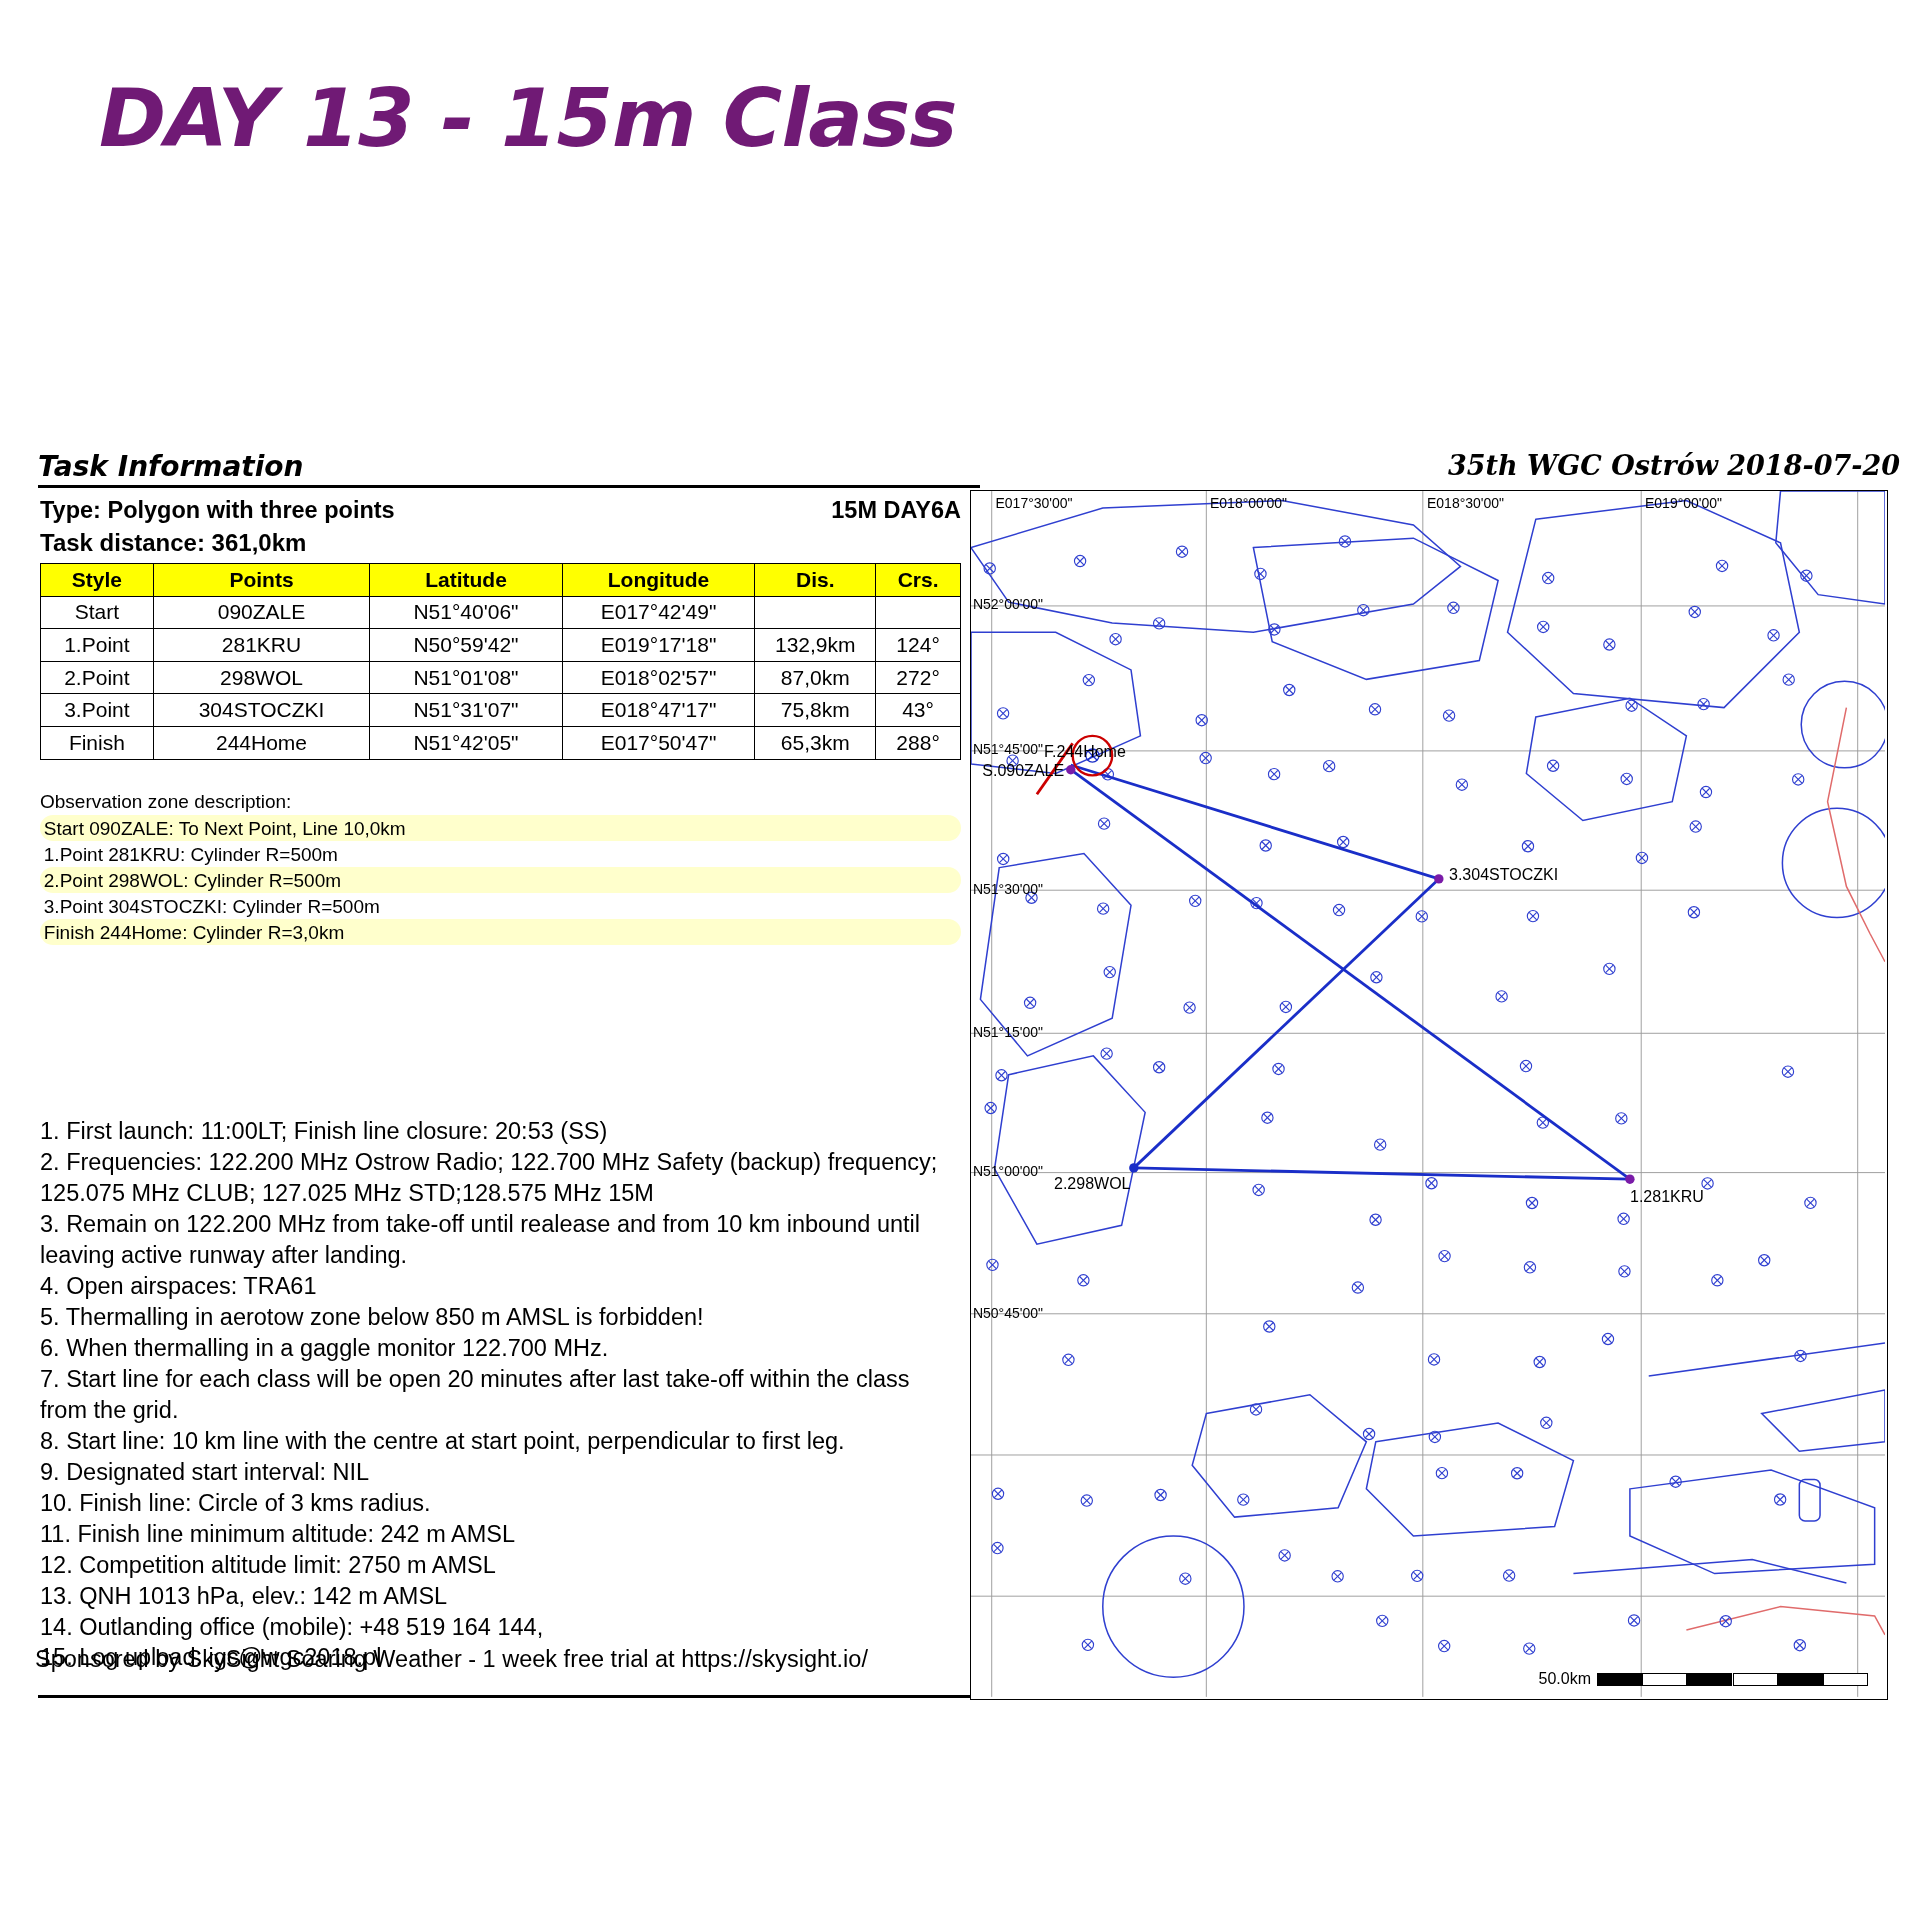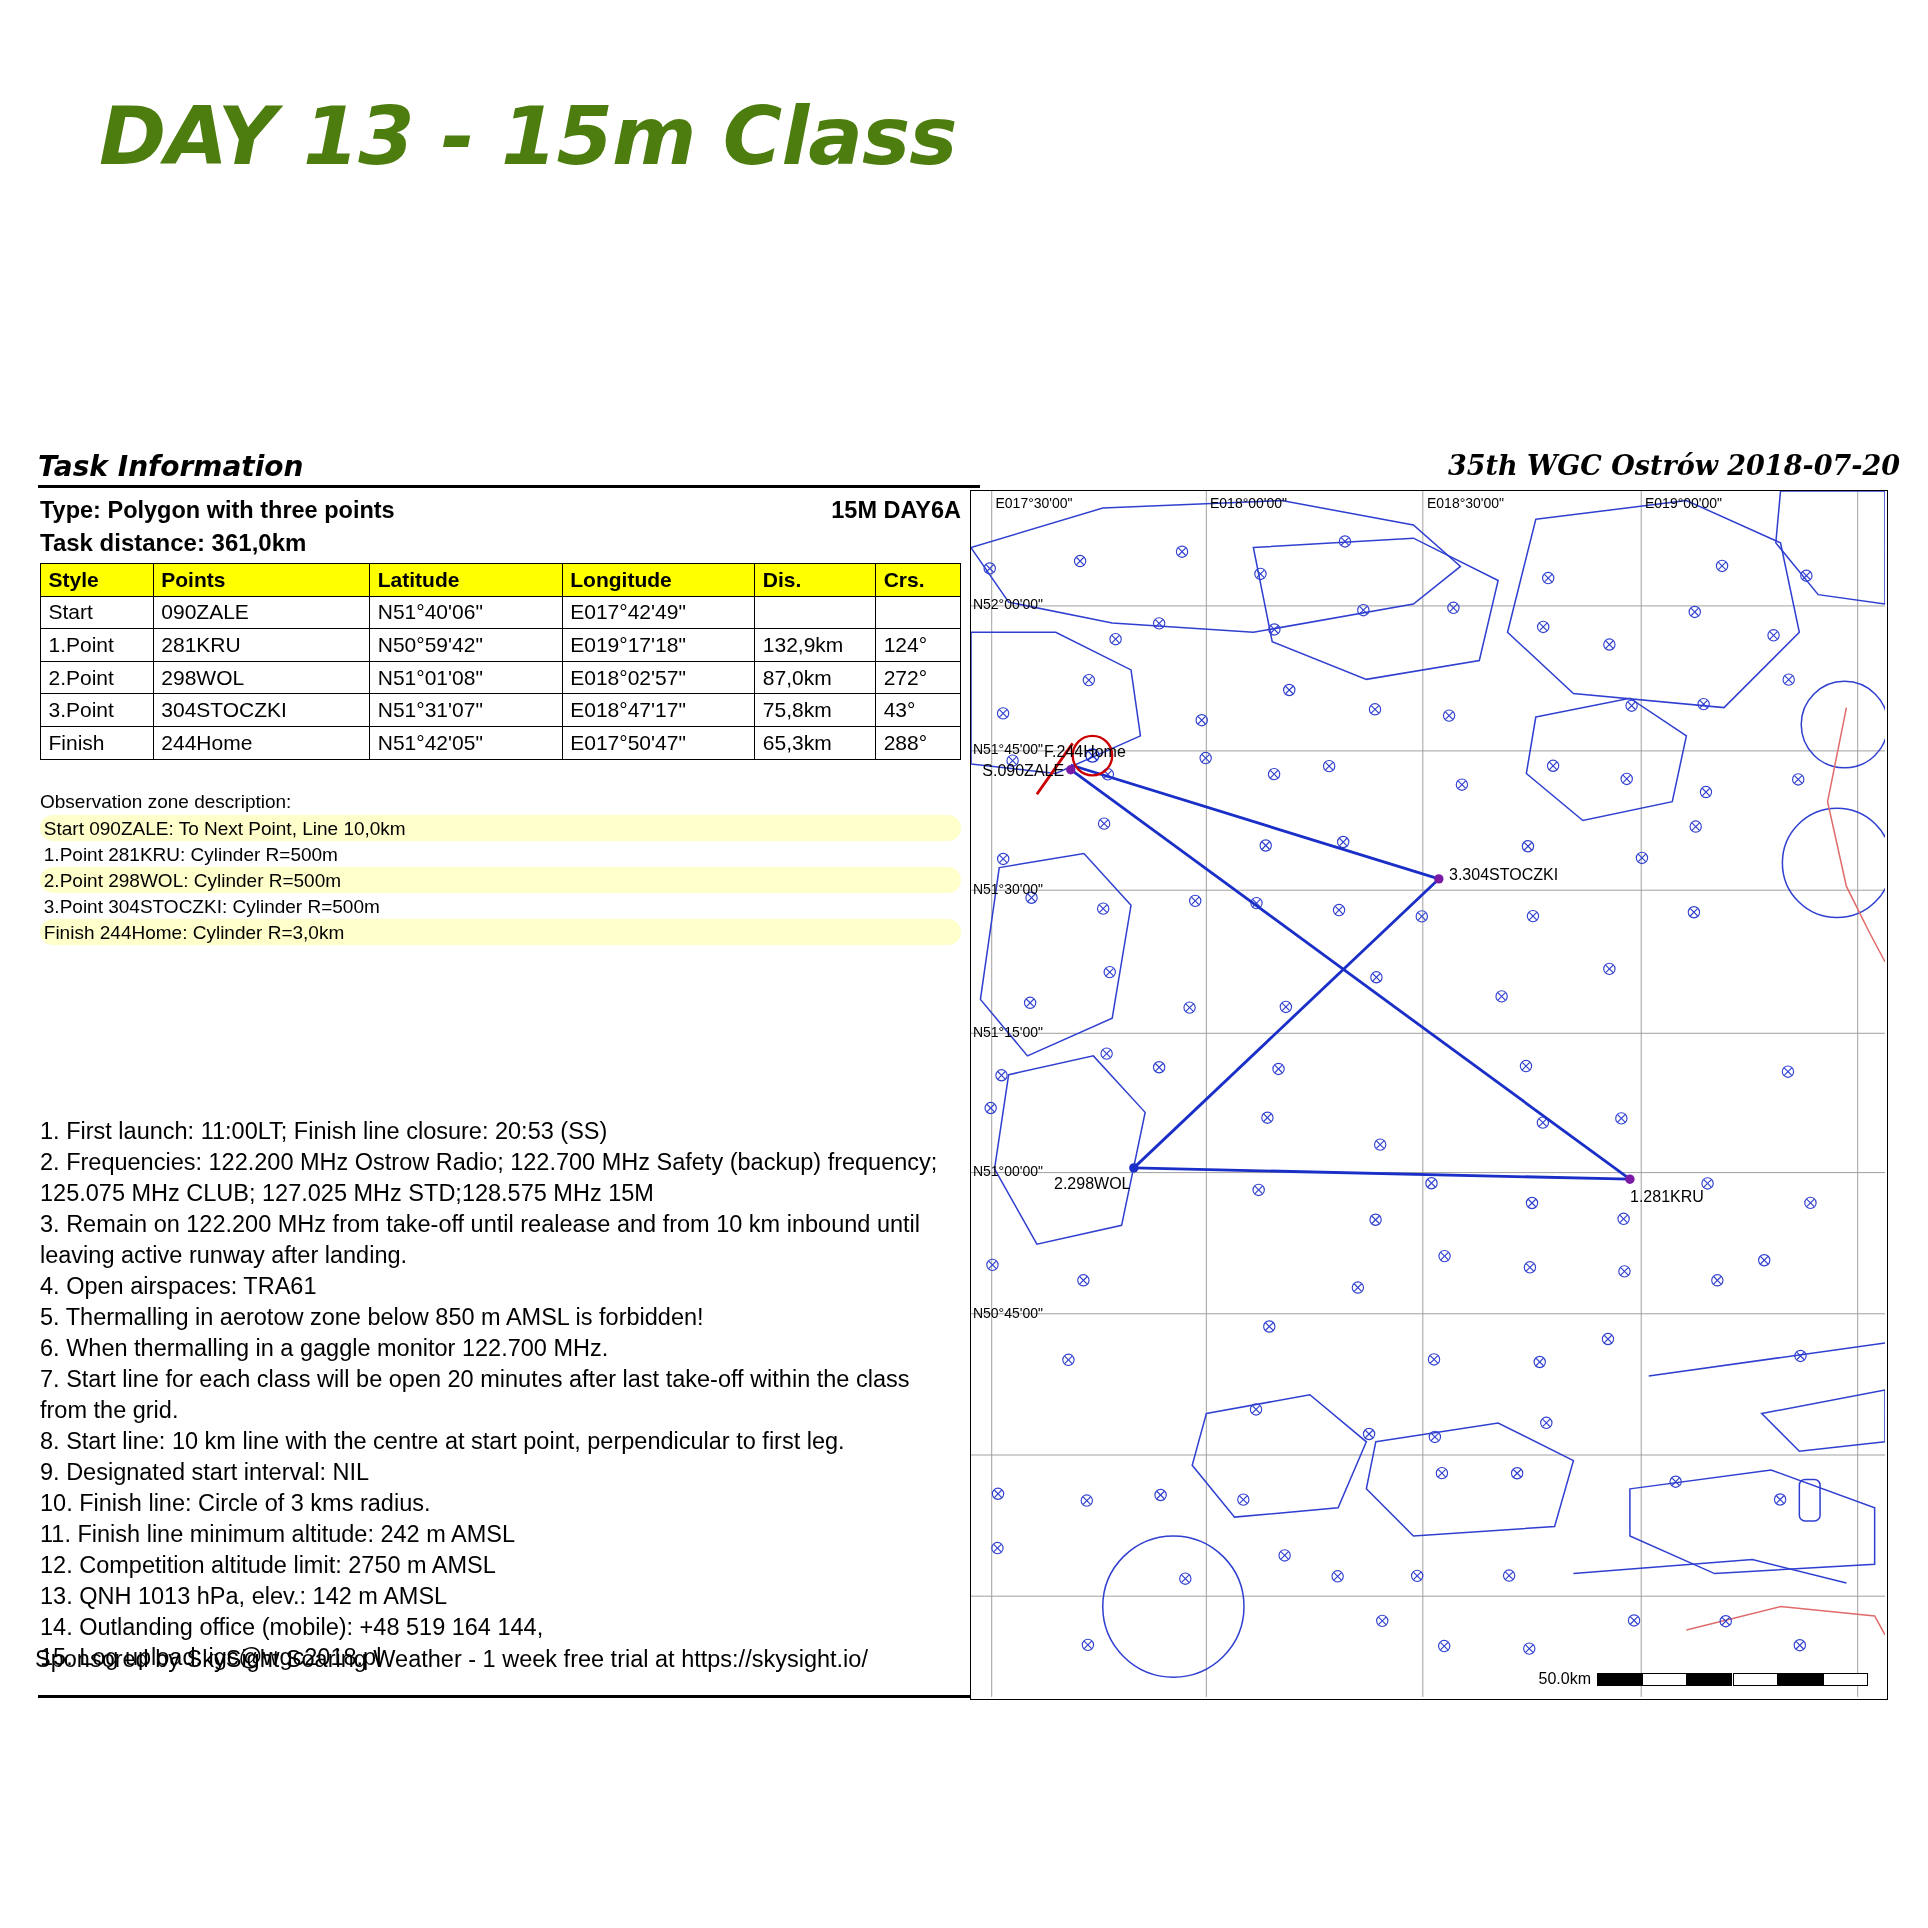--- a/index.html
+++ b/index.html
@@ -9,23 +9,23 @@
     background:#ffffff;
     font-family:"Liberation Sans", sans-serif;
     color:#000000;
     position:relative;
     overflow:hidden;
   }
 
   
   #header { position:absolute; left:0; top:0; width:1928px; height:433px; }
   #main-title {
-    position:absolute; left:99px; top:89px;
+    position:absolute; left:99px; top:71px;
     font-size:81px; font-weight:bold; font-style:italic;
-    color:#4d7c0f; letter-spacing:-0.9px;
+    color:#701a75; letter-spacing:-0.9px;
     font-family:"DejaVu Sans", sans-serif;
   }
 
   
   #logo { position:absolute; right:56px; top:7.5px; width:311px; height:395px; }
   #logo-oval {
     position:absolute; left:9.4px; top:104px; width:292px; height:151px;
     border:8.5px solid #2e3d7a; border-radius:50%;
     background:#ffffff; overflow:hidden;
   }
@@ -72,21 +72,21 @@
   #type-line { position:absolute; left:40px; top:497px; font-size:23.5px; font-weight:bold; }
   #dayid { position:absolute; left:810px; top:497px; font-size:23.5px; font-weight:bold; width:151px; text-align:right; }
   #dist-line { position:absolute; left:40px; top:529px; font-size:24px; font-weight:bold; }
 
   
   #task-table {
     position:absolute; left:40px; top:563px; width:921px;
     border-collapse:collapse; font-size:21px;
   }
   #task-table th, #task-table td {
-    border:1.9px solid #000; padding:3.8px 7.5px; text-align:left; height:32px;
+    border:1.9px solid #000; padding:3.8px 7.5px; text-align:center; height:32px;
   }
   #task-table thead th { background:#ffff00; font-weight:bold; }
   #task-table col.c1 { width:113px; }
   #task-table col.c2 { width:217px; }
   #task-table col.c3 { width:193px; }
   #task-table col.c4 { width:193px; }
   #task-table col.c5 { width:121px; }
   #task-table col.c6 { width:85px; }
 
   

